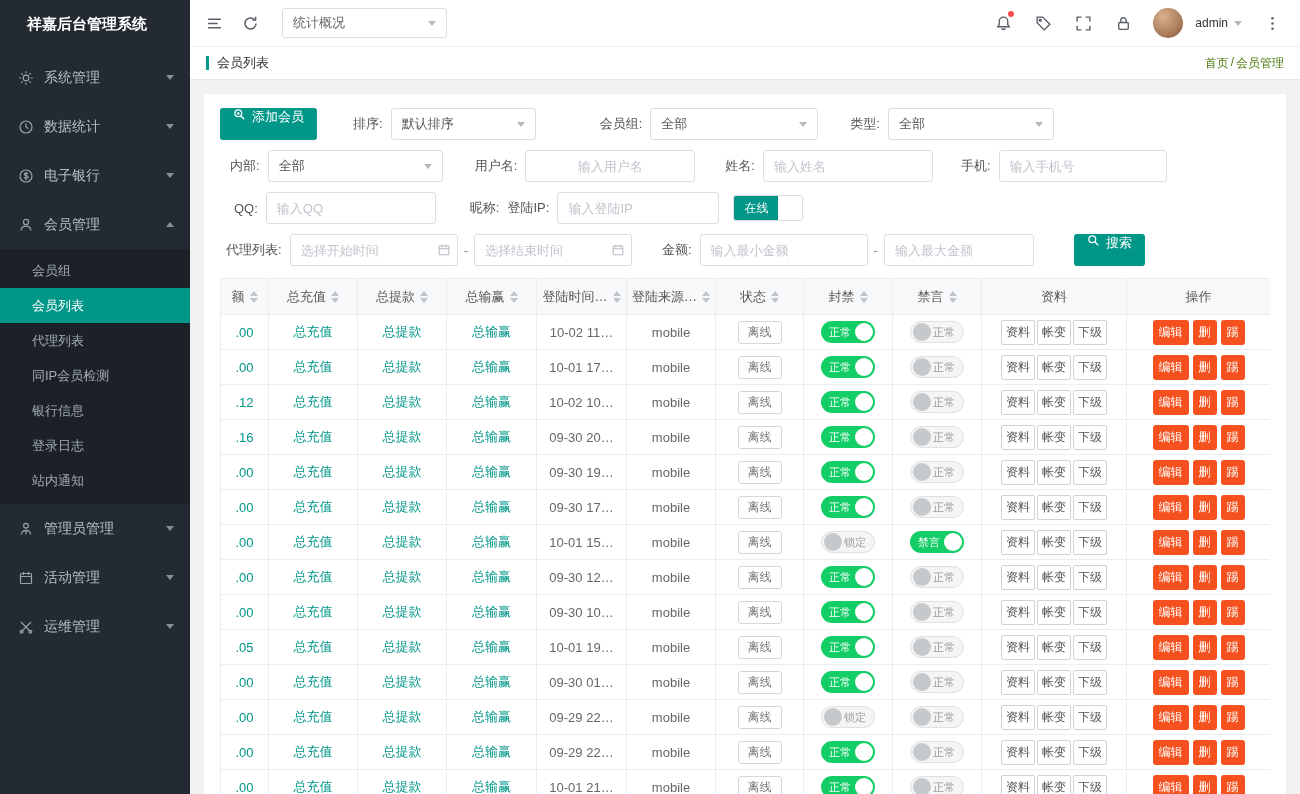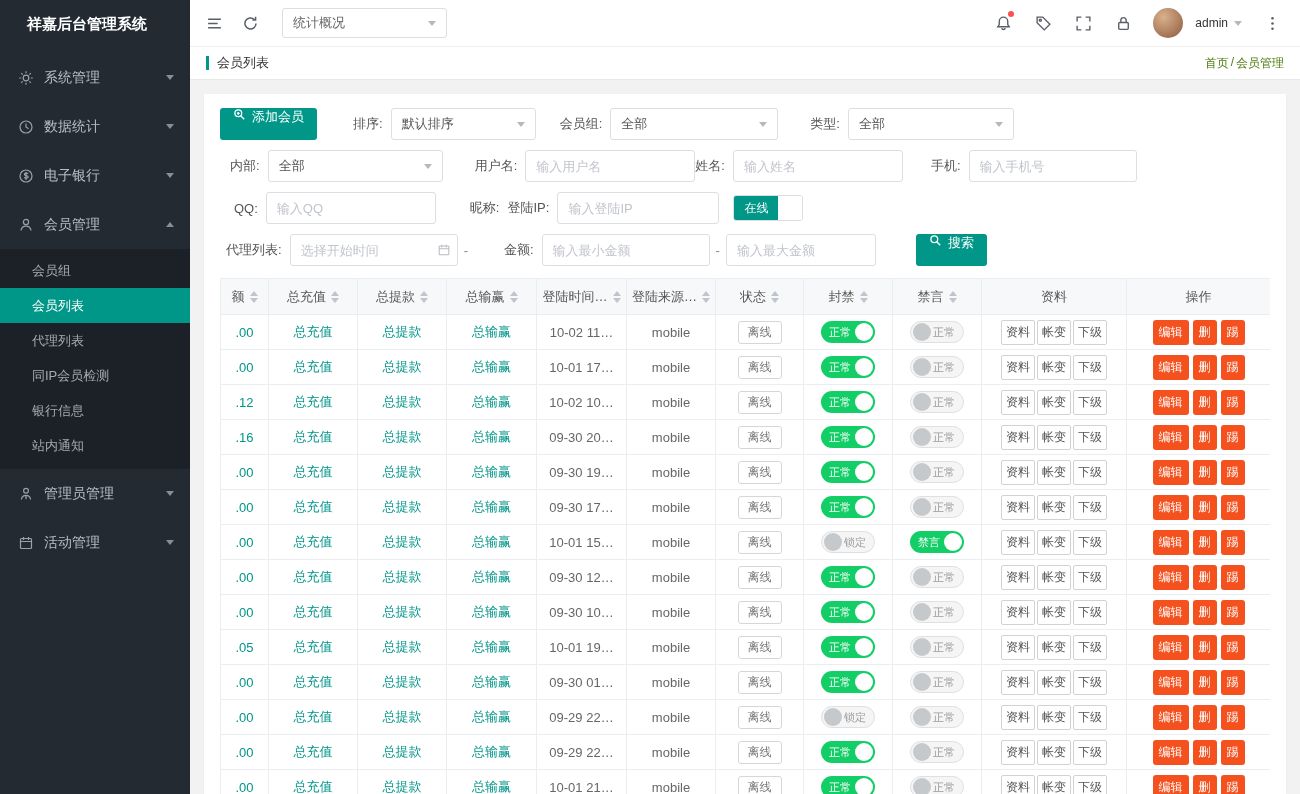--- a/index.html
+++ b/index.html
@@ -134,40 +134,52 @@
           </span>
           <span class="label">会员管理</span>
           <span class="chev up"></span>
         </div>
         <div class="submenu">
           <div class="submenu-item ">会员组</div>
           <div class="submenu-item active">会员列表</div>
           <div class="submenu-item ">代理列表</div>
           <div class="submenu-item ">同IP会员检测</div>
           <div class="submenu-item ">银行信息</div>
+          <div class="submenu-item ">登录日志</div>
           <div class="submenu-item ">站内通知</div>
         </div>
         <div class="menu-item">
           <span class="icon">
             <svg viewBox="0 0 16 16" fill="none" stroke="currentColor" stroke-width="1.2">
               <circle cx="8" cy="4.8" r="2.4"></circle>
               <path d="M3.4 13.5c.3-2.8 2-4.2 4.6-4.2s4.3 1.4 4.6 4.2M8 9.3v4"></path>
             </svg>
           </span>
           <span class="label">管理员管理</span>
           <span class="chev "></span>
         </div>
         <div class="menu-item">
           <span class="icon">
             <svg viewBox="0 0 16 16" fill="none" stroke="currentColor" stroke-width="1.2">
               <rect x="2.5" y="3.5" width="11" height="10" rx="1"></rect>
               <path d="M2.5 6.5h11M5.5 2v3M10.5 2v3"></path>
             </svg>
           </span>
           <span class="label">活动管理</span>
+          <span class="chev "></span>
+        </div>
+        <div class="menu-item">
+          <span class="icon">
+            <svg viewBox="0 0 16 16" fill="none" stroke="currentColor" stroke-width="1.2">
+              <path d="M3 3l9.5 9.5M13 3L3.5 12.5"></path>
+              <circle cx="3.6" cy="12.8" r="1.4"></circle>
+              <circle cx="12.4" cy="12.8" r="1.4"></circle>
+            </svg>
+          </span>
+          <span class="label">运维管理</span>
           <span class="chev "></span>
         </div>
       </nav>
   </aside>
 
   <div class="main">
 
     <header class="topbar">
       <span class="top-icon">
         <svg viewBox="0 0 16 16" fill="none" stroke="currentColor" stroke-width="1.4">
@@ -238,21 +250,21 @@
 
         <div class="frow">
           <button class="btn-green" style="margin-right:36px;">
             <svg viewBox="0 0 16 16" fill="none" stroke="#fff" stroke-width="1.6">
                 <circle cx="6.5" cy="6.5" r="4.2"></circle>
                 <path d="M9.8 9.8l4 4M4.8 6.5h3.4M6.5 4.8v3.4"></path>
               </svg>
             <span>添加会员</span>
           </button>
           <span class="flabel">排序:</span>
-          <div class="select field w145" style="margin-right:24px;">
+          <div class="select field w145" style="margin-right:64px;">
             <span>默认排序</span>
             <i class="sel-caret"></i>
           </div>
           <span class="flabel">会员组:</span>
           <div class="select field w168" style="margin-right:32px;">
             <span>全部</span>
             <i class="sel-caret"></i>
           </div>
           <span class="flabel">类型:</span>
           <div class="select field w166">
@@ -261,21 +273,21 @@
           </div>
         </div>
 
         <div class="frow">
           <span class="flabel" style="margin-left:10px;">内部:</span>
           <div class="select field w175" style="margin-right:32px;">
             <span>全部</span>
             <i class="sel-caret"></i>
           </div>
           <span class="flabel">用户名:</span>
-          <input class="field w170" style="" placeholder="输入用户名">
+          <input class="field w170" style="margin-right: 30px; text-align: center;" placeholder="输入用户名">
           <span class="flabel">姓名:</span>
           <input class="field w170" style="margin-right: 28px;" placeholder="输入姓名">
           <span class="flabel">手机:</span>
           <input class="field w168" placeholder="输入手机号" style="">
         </div>
 
         <div class="frow">
           <span class="flabel" style="margin-left:14px;">QQ:</span>
           <input class="field w170" style="margin-right: 34px;" placeholder="输入QQ">
           <span class="flabel">昵称:</span>
@@ -292,20 +304,29 @@
           <span class="date-wrap w168">
             <input class="field" style="width: 168px;" placeholder="选择开始时间">
             <span class="cal">
                 <svg viewBox="0 0 16 16" fill="none" stroke="currentColor" stroke-width="1.2">
                   <rect x="2.5" y="3.5" width="11" height="10" rx="1"></rect>
                   <path d="M2.5 6.5h11M5.5 2v3M10.5 2v3"></path>
                 </svg>
               </span>
           </span>
           <span class="dash">-</span>
+          <span class="date-wrap w158">
+            <input class="field" style="width: 158px;" placeholder="选择结束时间">
+            <span class="cal">
+                <svg viewBox="0 0 16 16" fill="none" stroke="currentColor" stroke-width="1.2">
+                  <rect x="2.5" y="3.5" width="11" height="10" rx="1"></rect>
+                  <path d="M2.5 6.5h11M5.5 2v3M10.5 2v3"></path>
+                </svg>
+              </span>
+          </span>
           <span class="flabel" style="margin-left:30px;">金额:</span>
           <input class="field w168" placeholder="输入最小金额" style="">
           <span class="dash">-</span>
           <input class="field w150" placeholder="输入最大金额" style="">
           <button class="btn-green" style="margin-left:40px;">
             <svg viewBox="0 0 16 16" fill="none" stroke="#fff" stroke-width="1.6">
                 <circle cx="6.5" cy="6.5" r="4.2"></circle>
                 <path d="M9.8 9.8l4 4"></path>
               </svg>
             <span>搜索</span>

